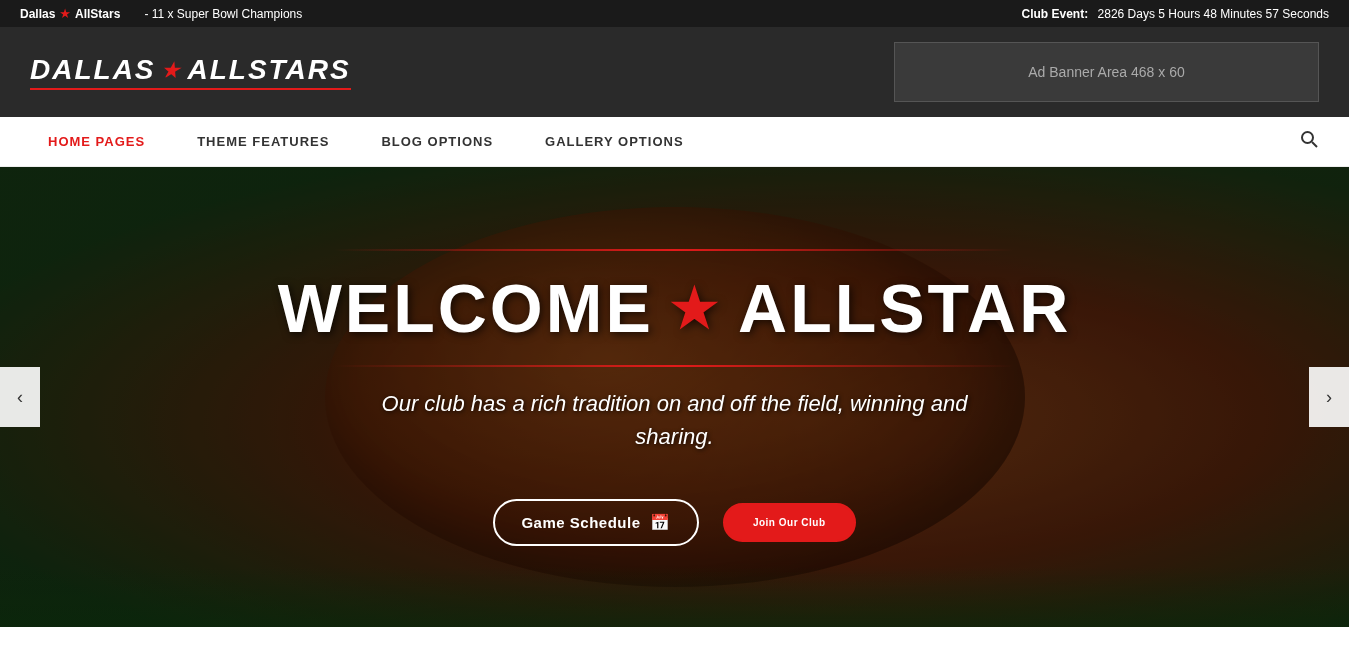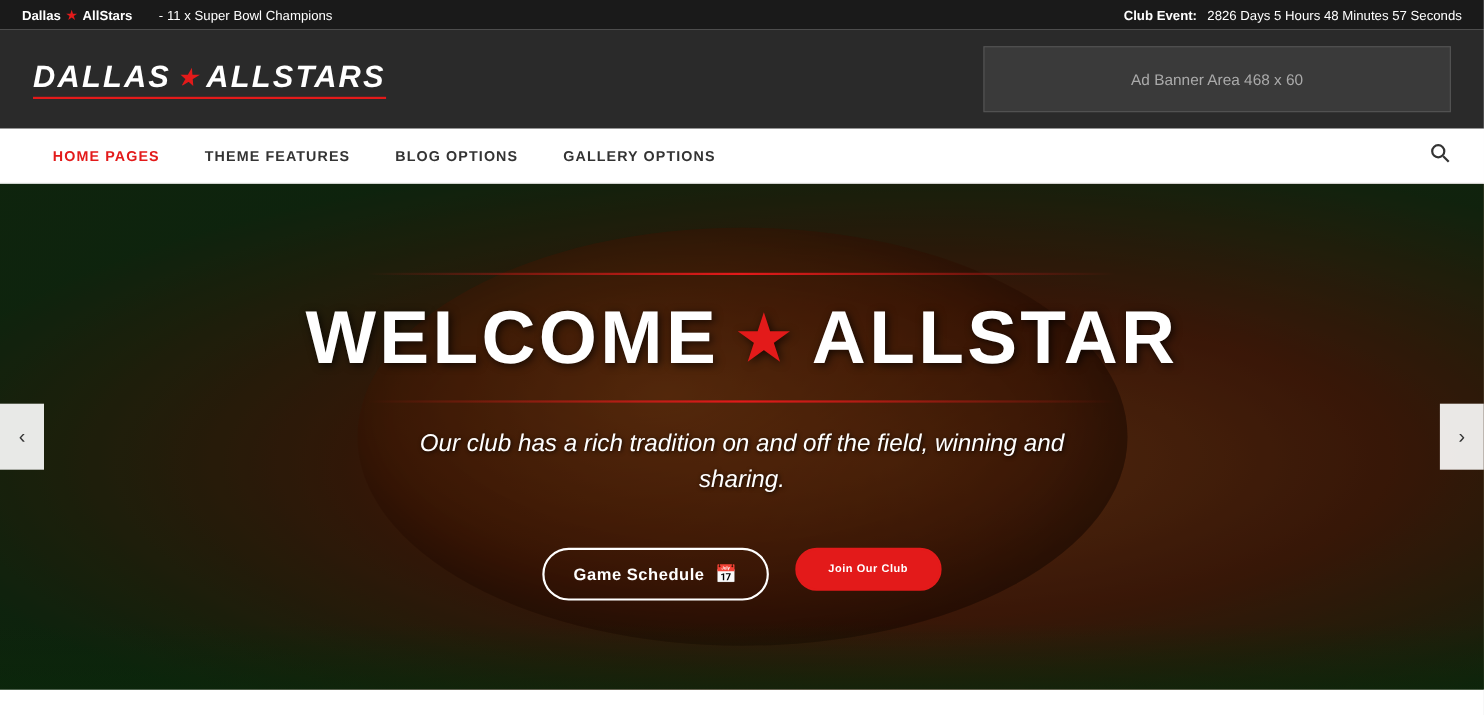--- a/index.html
+++ b/index.html
@@ -64,21 +64,21 @@
       border-bottom: 1px solid #eee;
       display: flex;
       align-items: center;
       padding: 0 30px;
       height: 50px;
       justify-content: space-between;
     }
     .nav-items {
       display: flex;
       align-items: flex-end;
-      gap: 5px;
+      gap: 16px;
     }
     .nav-item {
       font-size: 13px;
       font-weight: 700;
       letter-spacing: 1px;
       text-transform: uppercase;
       padding: 0 18px;
       height: 50px;
       display: flex;
       align-items: center;
@@ -166,21 +166,21 @@
       font-size: 22px;
       font-style: italic;
       font-weight: 400;
       line-height: 1.5;
       max-width: 620px;
       margin: 0 auto 46px;
       text-shadow: 1px 1px 4px rgba(0,0,0,0.8);
     }
     .hero-buttons {
       display: flex;
-      align-items: flex-start;
+      align-items: center;
       justify-content: center;
       gap: 24px;
     }
     .btn-schedule {
       background: transparent;
       border: 2px solid #fff;
       color: #fff;
       padding: 12px 26px;
       border-radius: 30px;
       font-size: 15px;

